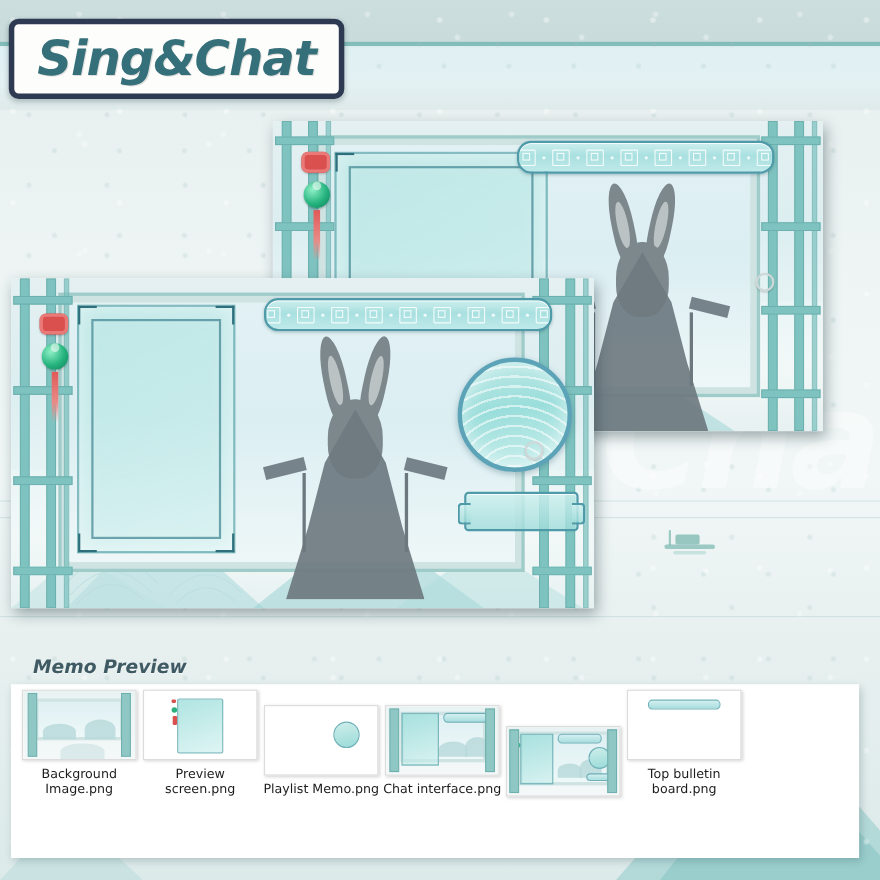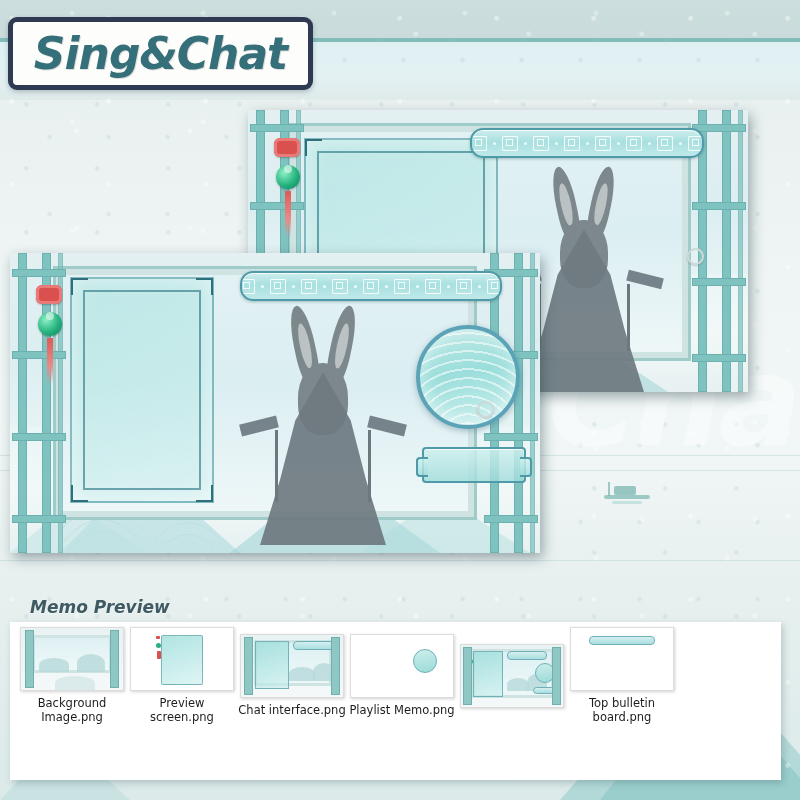--- a/index.html
+++ b/index.html
@@ -225,21 +225,21 @@
     font-family:"DejaVu Sans", sans-serif;
     font-weight:bold;font-style:italic;font-size:17px;
     color:#3f5a63;
     text-shadow:0 1px 1px rgba(255,255,255,.6);
   }
   #file-panel{
     position:absolute;left:10px;top:622px;width:771px;height:158px;z-index:35;
     background:#ffffff;
     box-shadow:2px 3px 7px rgba(40,70,80,.25);
   }
-  #file-grid{display:flex;align-items:center;padding:5px 0 0 8px;}
+  #file-grid{display:flex;align-items:flex-end;padding:5px 0 0 8px;}
   .file-item{width:108px;margin-right:2px;text-align:center;}
   .thumb-box{
     width:102px;height:62px;margin:0 auto;
     background:#fff;border:1px solid #dcdcdc;
     box-shadow:1px 1px 3px rgba(0,0,0,.18);
     position:relative;overflow:hidden;
   }
   .file-label{
     margin-top:5px;font-size:11.5px;line-height:14px;color:#1d1d1d;
     font-family:"DejaVu Sans", sans-serif;
@@ -508,37 +508,37 @@
         <div class="t-glass" style="left:30px;top:7px;width:40px;height:48px;border-radius:2px;"></div>
         <div class="t-knotdot" style="left:25px;top:8px;"></div>
         <div class="t-jadedot" style="left:25px;top:15px;"></div>
         <div class="t-knotdot" style="left:26px;top:23px;height:8px;"></div>
       </div>
       <div class="file-label">Preview screen.png</div>
     </div>
 
     <div class="file-item">
       <div class="thumb-box">
+        <div class="t-circle" style="right:16px;top:14px;width:22px;height:22px;"></div>
+      </div>
+      <div class="file-label">Playlist Memo.png</div>
+    </div>
+
+    <div class="file-item">
+      <div class="thumb-box">
         <div class="t-bg"></div>
         <div class="t-win" style="left:16px;top:8px;right:14px;bottom:14px;"></div>
         <div class="t-mount" style="left:48px;top:32px;width:26px;height:14px;border-radius:50% 50% 0 0;"></div>
         <div class="t-mount" style="left:72px;top:28px;width:22px;height:18px;border-radius:50% 50% 0 0;"></div>
         <div class="t-glass" style="left:14px;top:6px;width:32px;height:46px;"></div>
         <div class="t-bar" style="left:52px;top:6px;width:40px;"></div>
         <div class="t-pillar" style="left:3px;"></div>
         <div class="t-pillar" style="right:3px;"></div>
       </div>
       <div class="file-label">Chat interface.png</div>
-    </div>
-
-    <div class="file-item">
-      <div class="thumb-box">
-        <div class="t-circle" style="right:16px;top:14px;width:22px;height:22px;"></div>
-      </div>
-      <div class="file-label">Playlist Memo.png</div>
     </div>
 
     <div class="file-item">
       <div class="thumb-box">
         <div class="t-bg"></div>
         <div class="t-win" style="left:14px;top:7px;right:12px;bottom:12px;"></div>
         <div class="t-mount" style="left:46px;top:33px;width:22px;height:13px;border-radius:50% 50% 0 0;"></div>
         <div class="t-mount" style="left:66px;top:29px;width:20px;height:17px;border-radius:50% 50% 0 0;"></div>
         <div class="t-glass" style="left:12px;top:6px;width:28px;height:44px;"></div>
         <div class="t-bar" style="left:46px;top:6px;width:38px;"></div>

